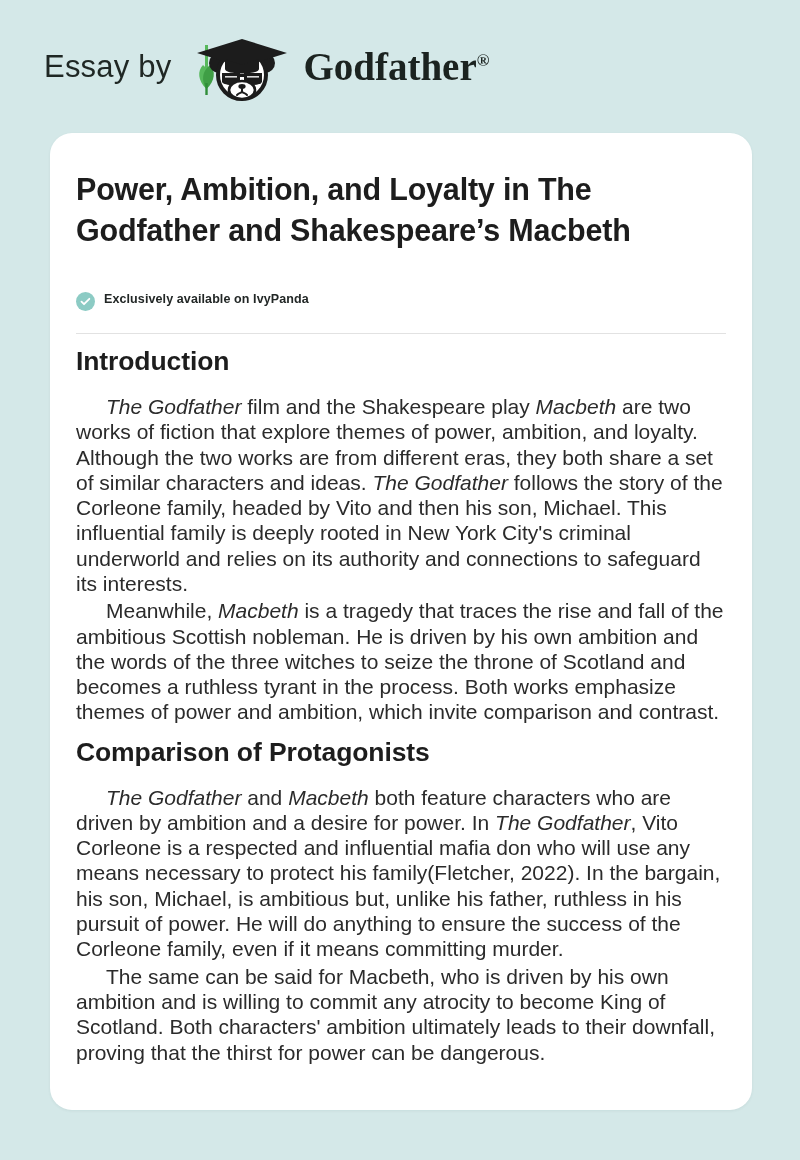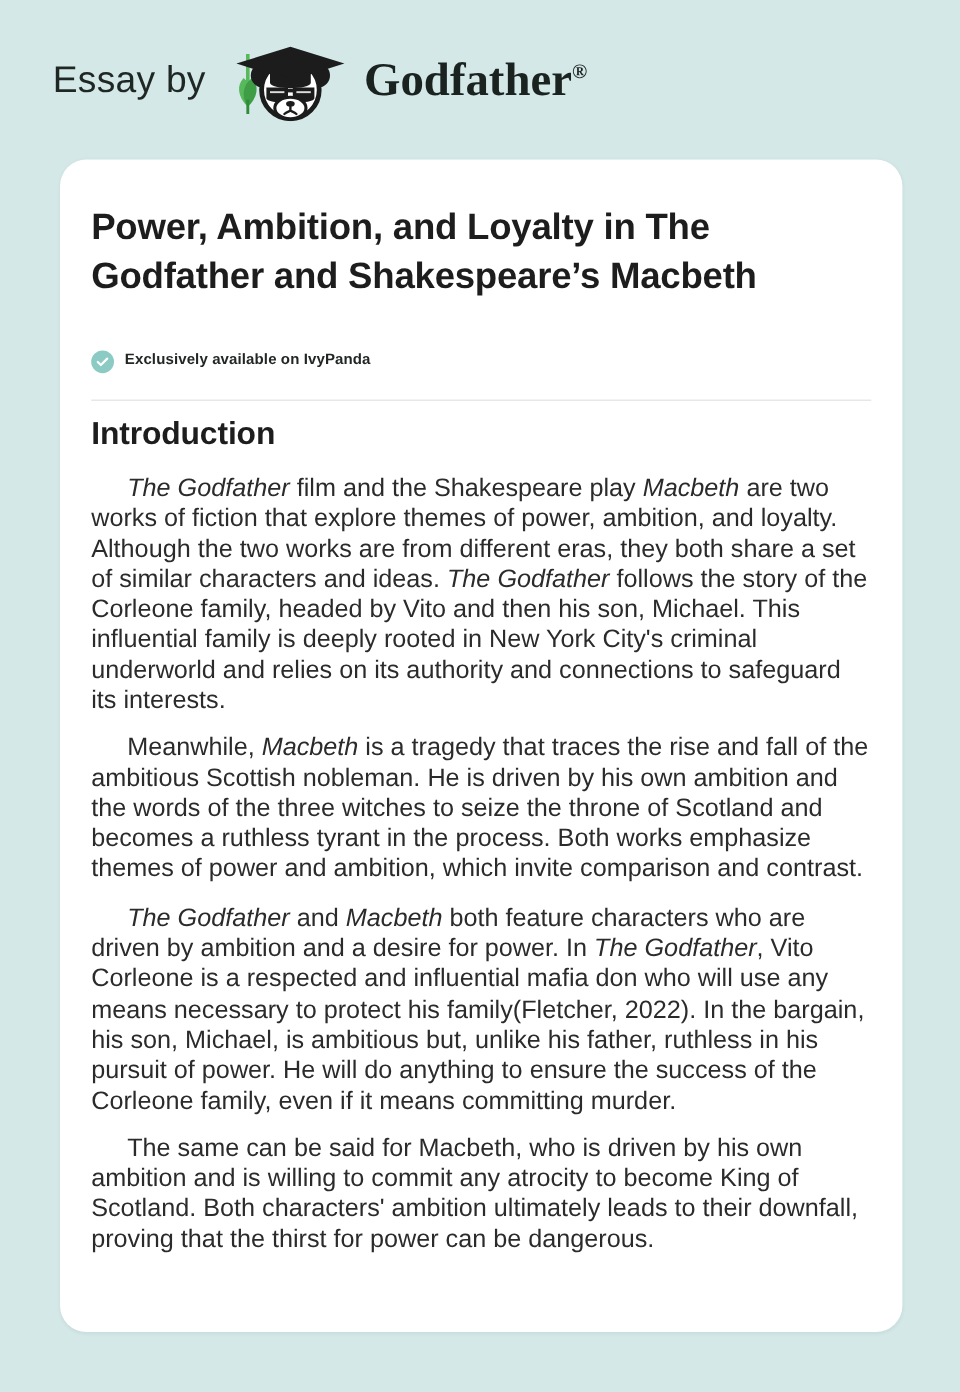--- a/index.html
+++ b/index.html
@@ -125,21 +125,21 @@
   }
 
   p.body-par {
     font-size: 21px;
     color: #2b2b2b;
     line-height: 25.3px;
     margin: 16px 0 0 0;
     text-indent: 30px;
     padding-right: 2px;
   }
-  p.body-par.tight { margin-top: 14px; }
+  p.body-par.tight { margin-top: 2px; }
   p.body-par em { font-style: italic; }
 </style>
 </head>
 <body>
 
 <div class="page-header">
 
   <span class="essay-by">Essay by</span>
 
   <div class="brand">
@@ -193,17 +193,18 @@
     </span>
     <span class="exclusive-text">Exclusively available on IvyPanda</span>
   </div>
 
   <hr class="rule">
 
   <div id="sections-container">
       <h2 class="section-heading">Introduction</h2>
       <p class="body-par"><em>The Godfather</em><span> film and the Shakespeare play </span><em>Macbeth</em><span> are two works of fiction that explore themes of power, ambition, and loyalty. Although the two works are from different eras, they both share a set of similar characters and ideas. </span><em>The Godfather</em><span> follows the story of the Corleone family, headed by Vito and then his son, Michael. This influential family is deeply rooted in New York City's criminal underworld and relies on its authority and connections to safeguard its interests.</span></p>
       <p class="body-par tight"><span>Meanwhile, </span><em>Macbeth</em><span> is a tragedy that traces the rise and fall of the ambitious Scottish nobleman. He is driven by his own ambition and the words of the three witches to seize the throne of Scotland and becomes a ruthless tyrant in the process. Both works emphasize themes of power and ambition, which invite comparison and contrast.</span></p>
+      <h2 class="section-heading">Comparison of Protagonists</h2>
       <p class="body-par"><em>The Godfather</em><span> and </span><em>Macbeth</em><span> both feature characters who are driven by ambition and a desire for power. In </span><em>The Godfather</em><span>, Vito Corleone is a respected and influential mafia don who will use any means necessary to protect his family(Fletcher, 2022). In the bargain, his son, Michael, is ambitious but, unlike his father, ruthless in his pursuit of power. He will do anything to ensure the success of the Corleone family, even if it means committing murder.</span></p>
       <p class="body-par tight"><span>The same can be said for Macbeth, who is driven by his own ambition and is willing to commit any atrocity to become King of Scotland. Both characters' ambition ultimately leads to their downfall, proving that the thirst for power can be dangerous.</span></p>
     </div>
 
 </div>
 
 </body></html>

